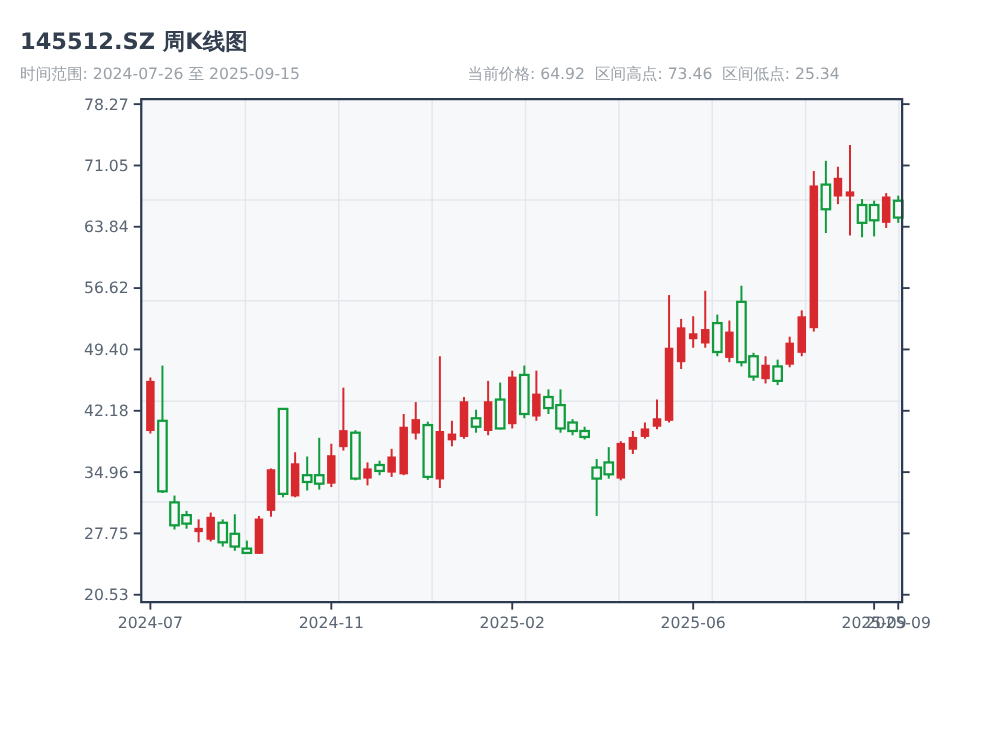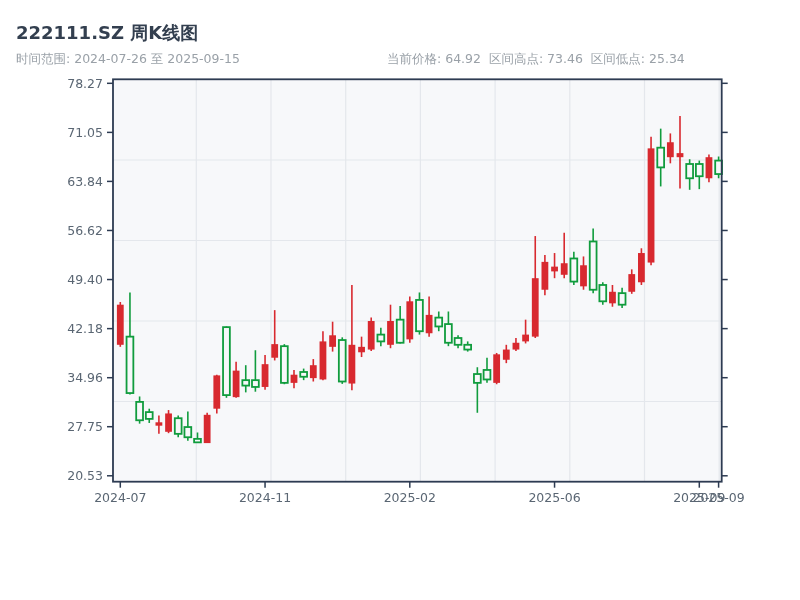--- a/index.html
+++ b/index.html
@@ -1,28 +1,28 @@
 <!DOCTYPE html>
 <html><head>
 <meta charset="utf-8">
 <style>
   html,body{margin:0;padding:0;background:#ffffff;}
   #page{position:relative;width:800px;height:600px;background:#ffffff;overflow:hidden;
         font-family:"DejaVu Sans","Liberation Sans",sans-serif;}
   .title{position:absolute;left:16px;top:21px;font-size:18px;font-weight:600;color:#333f4f;}
   .sub{position:absolute;top:51px;font-size:12.5px;color:#9aa1a8;white-space:pre;}
   .sub-left{left:16px;text-align:center;}
-  .sub-right{left:387px;}
+  .sub-right{left:374px;}
   svg text{font-family:"DejaVu Sans","Liberation Sans",sans-serif;}
 </style>
 </head>
 <body>
 
 <div id="page">
-  <div class="title">222111.SZ 周K线图</div>
+  <div class="title">145512.SZ 周K线图</div>
   <div class="sub sub-left">时间范围: 2024-07-26 至 2025-09-15</div>
   <div class="sub sub-right">当前价格: 64.92  区间高点: 73.46  区间低点: 25.34</div>
   <svg id="chart" width="800" height="600" viewBox="0 0 800 600" style="position:absolute;left:0;top:0;">
       <rect x="113" y="79.3" width="608.7" height="402.4" fill="#f7f8fa"></rect>
       <g>
         <line x1="196.3" y1="79.3" x2="196.3" y2="481.7" stroke="#e4e7ec" stroke-width="1.2"></line>
         <line x1="271" y1="79.3" x2="271" y2="481.7" stroke="#e4e7ec" stroke-width="1.2"></line>
         <line x1="345.7" y1="79.3" x2="345.7" y2="481.7" stroke="#e4e7ec" stroke-width="1.2"></line>
         <line x1="420.4" y1="79.3" x2="420.4" y2="481.7" stroke="#e4e7ec" stroke-width="1.2"></line>
         <line x1="495.1" y1="79.3" x2="495.1" y2="481.7" stroke="#e4e7ec" stroke-width="1.2"></line>

